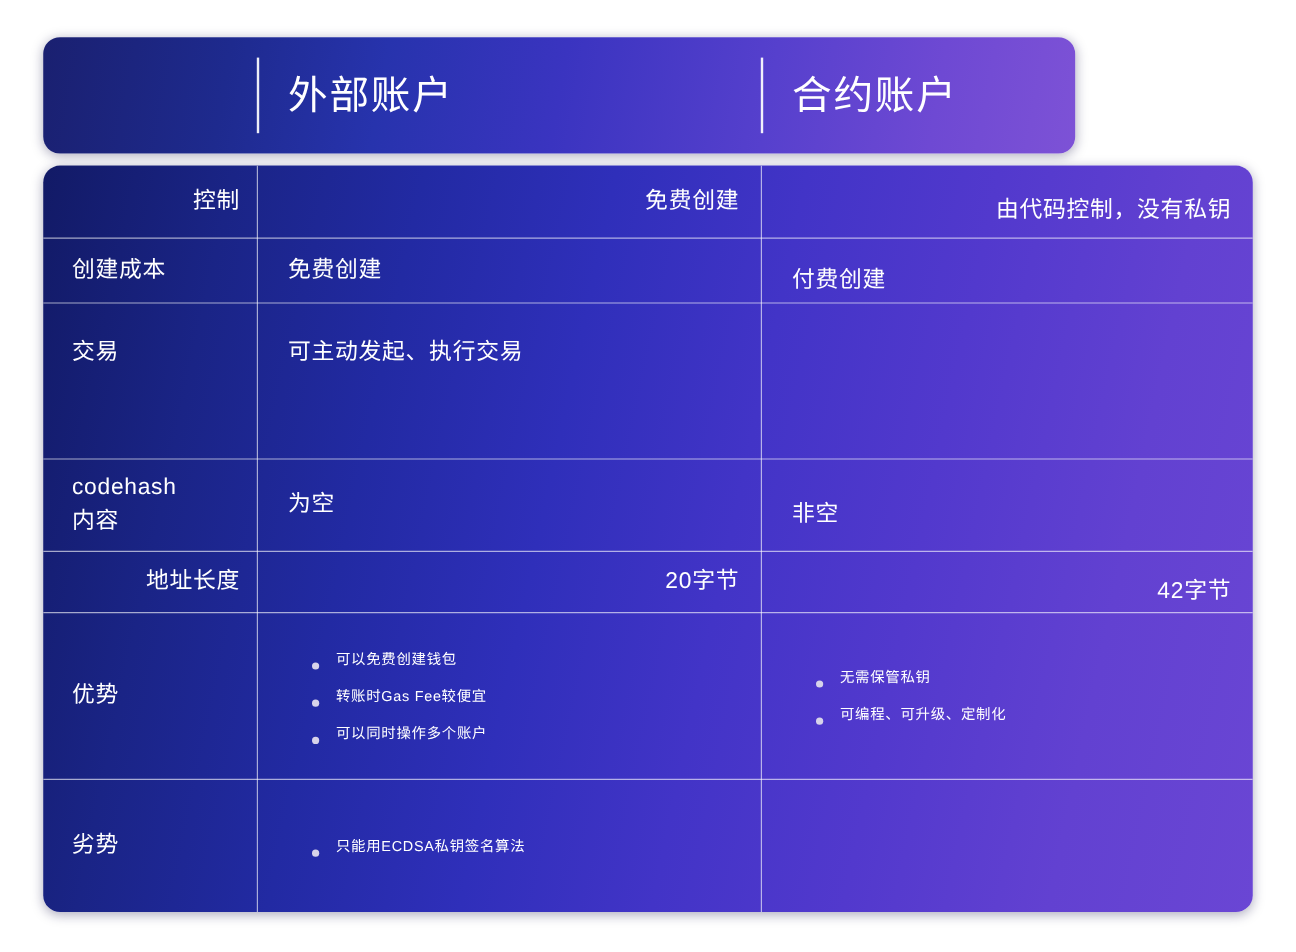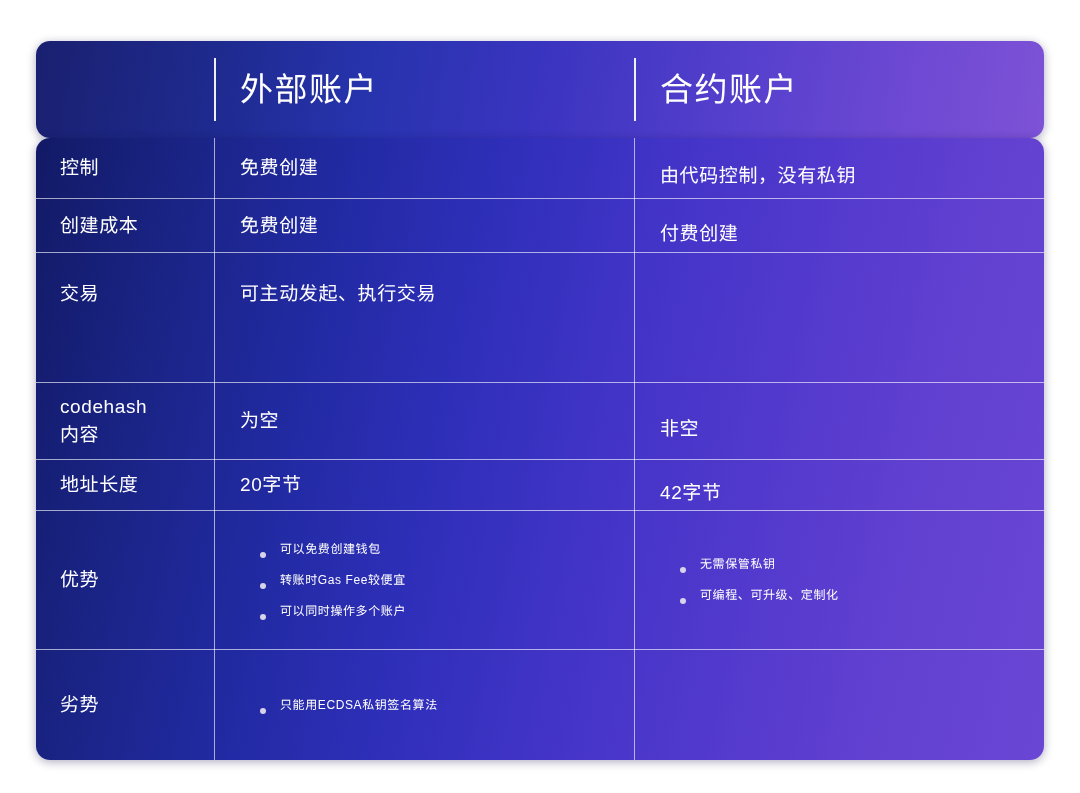--- a/index.html
+++ b/index.html
@@ -20,22 +20,22 @@
     position: relative;
     width: 1080px;
     height: 793px;
     box-sizing: border-box;
   }
 
   
   .header-card {
     position: absolute;
     left: 36px;
-    top: 41px;
-    width: 1008px;
+    top: 31px;
+    width: 860px;
     height: 97px;
     border-radius: 14px;
     background: linear-gradient(100deg,
         #1a2070 0%,
         #1e2a8e 18%,
         #2733ad 33%,
         #3a34c0 50%,
         #5640cd 70%,
         #6e49d3 86%,
         #7d52d6 100%);
@@ -154,25 +154,25 @@
     position: absolute;
     left: 0;
     top: 11px;
     width: 6px;
     height: 6px;
     border-radius: 50%;
     background: #d7d3ea;
   }
 
   
-  .r1 { height: 65px; }
+  .r1 { height: 65px; text-align: right; }
   .r2 { height: 58px; }
   .r3 { height: 90px; }
   .r4 { height: 83px; margin-top: 47px; }
-  .r5 { height: 56px; }
+  .r5 { height: 56px; text-align: right; }
   .r6 { height: 150px; }
   .r7 { height: 120px; }
 
   .two-line { white-space: pre-line; }
 </style>
 </head>
 <body>
 
 <div id="stage">
 

